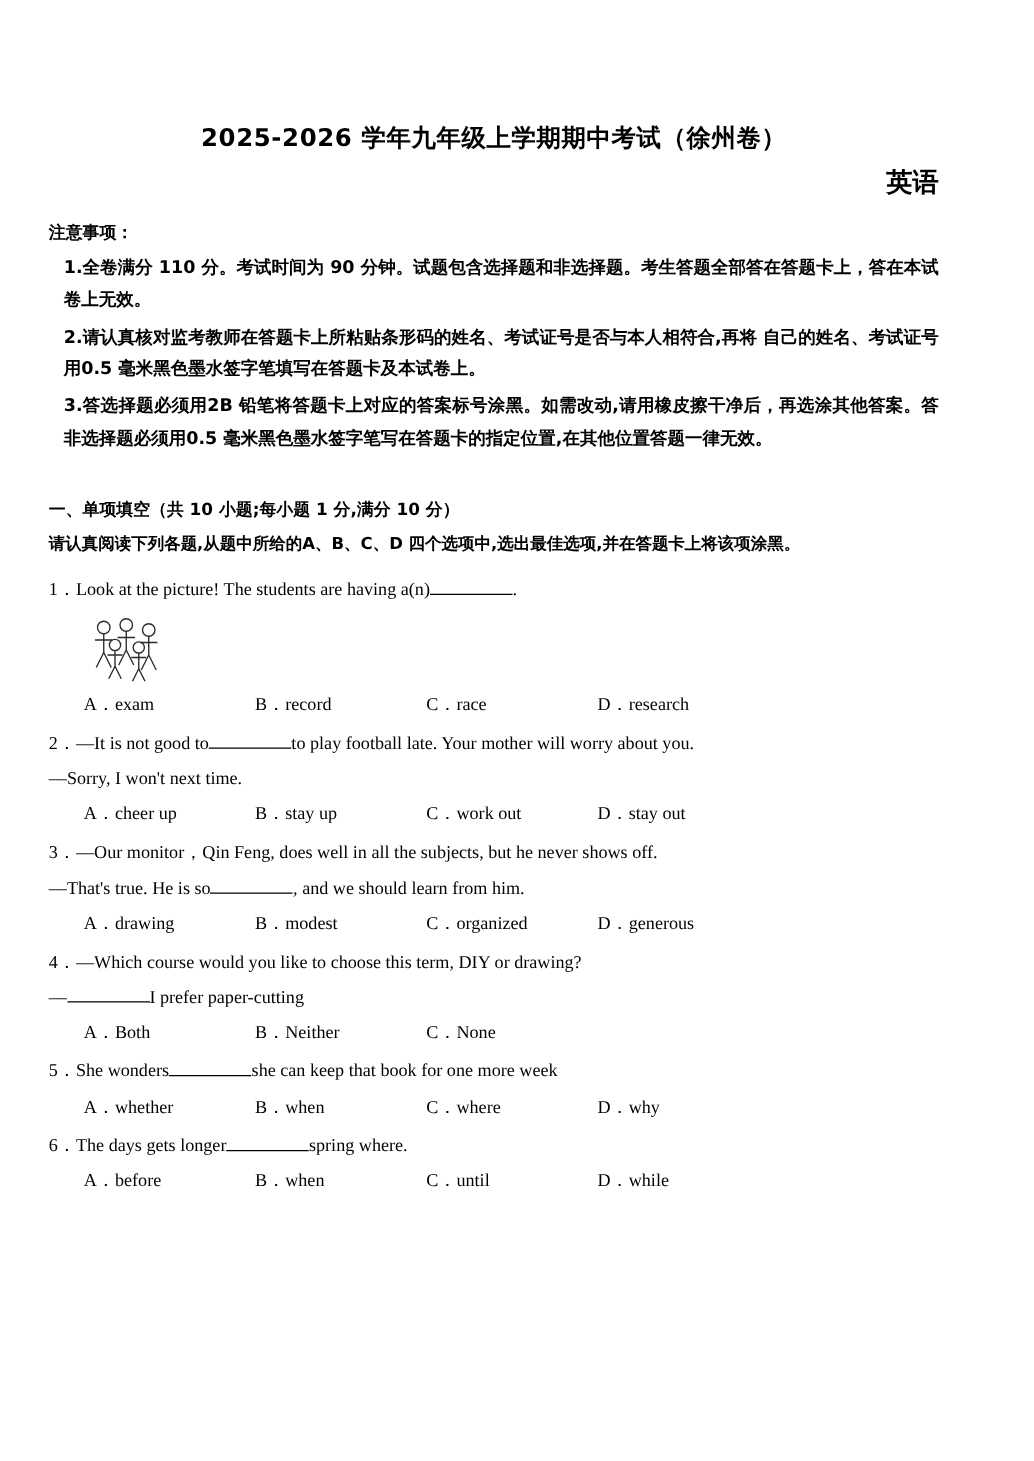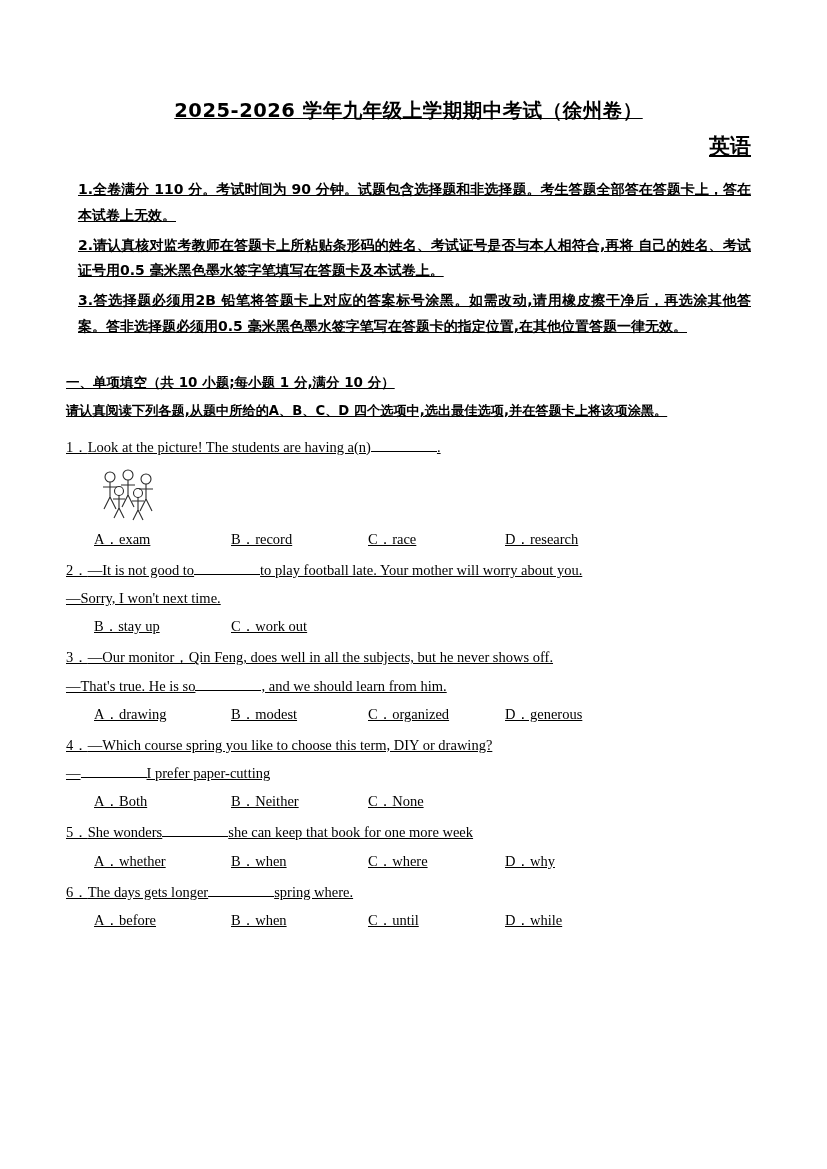--- a/index.html
+++ b/index.html
@@ -12,23 +12,22 @@
     height: 1169px;
     font-family: "Liberation Serif", serif;
     color: #000000;
     position: relative;
     overflow: hidden;
   }
   .page {
     width: 827px;
     height: 1013px;
     box-sizing: border-box;
-    padding: 96px 76px 40px 66px;
+    padding: 96px 76px 40px 39px;
     position: relative;
-    text-decoration: underline;
   }
   .doc-title {
     text-align: center;
     font-family: "DejaVu Sans", sans-serif;
     font-weight: bold;
     font-size: 19.5px;
     letter-spacing: 0.5px;
     margin: 0 0 6px 0;
     line-height: 1.5;
   }
@@ -115,20 +114,21 @@
   }
 </style>
 </head>
 <body>
 
 <div class="page">
 
   <div class="doc-title">2025-2026 学年九年级上学期期中考试（徐州卷）</div>
   <div class="doc-subtitle">英语</div>
 
+  <div class="notice-head">注意事项：</div>
   <div class="notice-item">1.全卷满分 110 分。考试时间为 90 分钟。试题包含选择题和非选择题。考生答题全部答在答题卡上，答在本试卷上无效。</div>
   <div class="notice-item">2.请认真核对监考教师在答题卡上所粘贴条形码的姓名、考试证号是否与本人相符合,再将 自己的姓名、考试证号用0.5 毫米黑色墨水签字笔填写在答题卡及本试卷上。</div>
   <div class="notice-item">3.答选择题必须用2B 铅笔将答题卡上对应的答案标号涂黑。如需改动,请用橡皮擦干净后，再选涂其他答案。答非选择题必须用0.5 毫米黑色墨水签字笔写在答题卡的指定位置,在其他位置答题一律无效。</div>
 
   <div class="section-title">一、单项填空（共 10 小题;每小题 1 分,满分 10 分）</div>
   <div class="section-intro">请认真阅读下列各题,从题中所给的A、B、C、D 四个选项中,选出最佳选项,并在答题卡上将该项涂黑。</div>
 
   <div class="q">
     <div class="q-stem">
       <span class="num">1．</span><span>Look at the picture! The students are having a(n)</span><span class="blank"></span><span>.</span>
@@ -156,43 +156,45 @@
       <span class="opt">D．research</span>
     </div>
   </div>
 
   <div class="q">
     <div class="q-stem">
       <span class="num">2．</span><span>—It is not good to</span><span class="blank"></span><span>to play football late. Your mother will worry about you.</span>
     </div>
     <div class="q-cont">—Sorry, I won't next time.</div>
     <div class="options">
+      <span class="opt">A．cheer up</span>
       <span class="opt">B．stay up</span>
       <span class="opt">C．work out</span>
+      <span class="opt">D．stay out</span>
     </div>
   </div>
 
   <div class="q">
     <div class="q-stem">
       <span class="num">3．</span><span>—Our monitor，Qin Feng, does well in all the subjects, but he never shows off.</span>
     </div>
     <div class="q-cont">
       <span>—That's true. He is so</span><span class="blank"></span><span>, and we should learn from him.</span>
     </div>
     <div class="options">
       <span class="opt">A．drawing</span>
       <span class="opt">B．modest</span>
       <span class="opt">C．organized</span>
       <span class="opt">D．generous</span>
     </div>
   </div>
 
   <div class="q">
     <div class="q-stem">
-      <span class="num">4．</span><span>—Which course spring you like to choose this term, DIY or drawing?</span>
+      <span class="num">4．</span><span>—Which course would you like to choose this term, DIY or drawing?</span>
     </div>
     <div class="q-cont">
       <span>—</span><span class="blank"></span><span>I prefer paper-cutting</span>
     </div>
     <div class="options">
       <span class="opt">A．Both</span>
       <span class="opt">B．Neither</span>
       <span class="opt">C．None</span>
     </div>
   </div>

